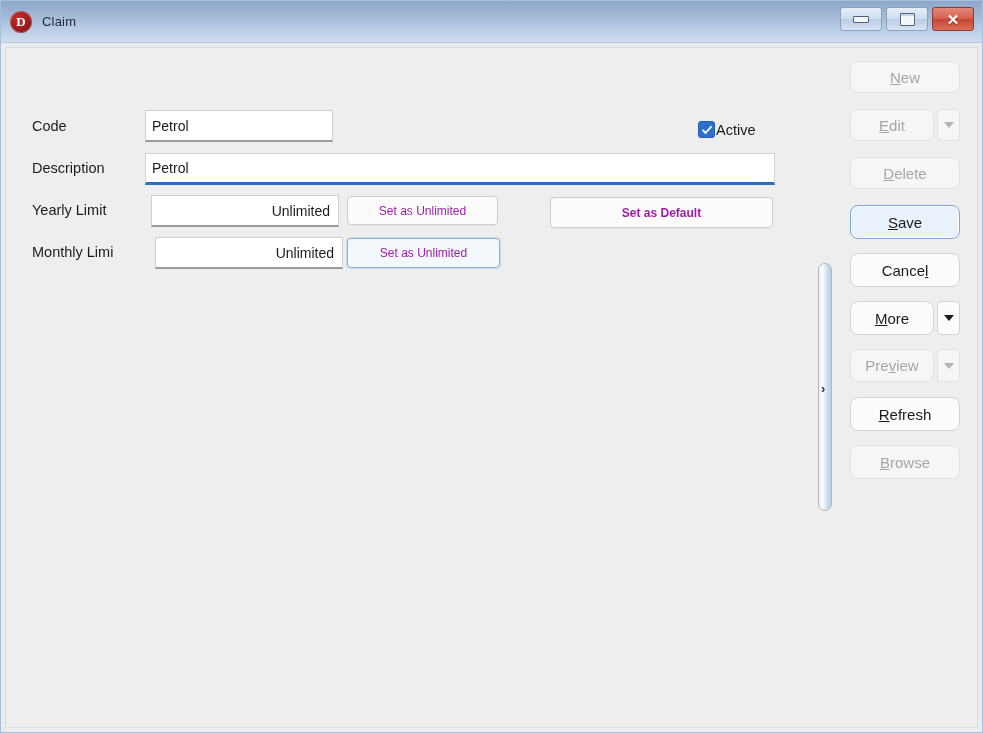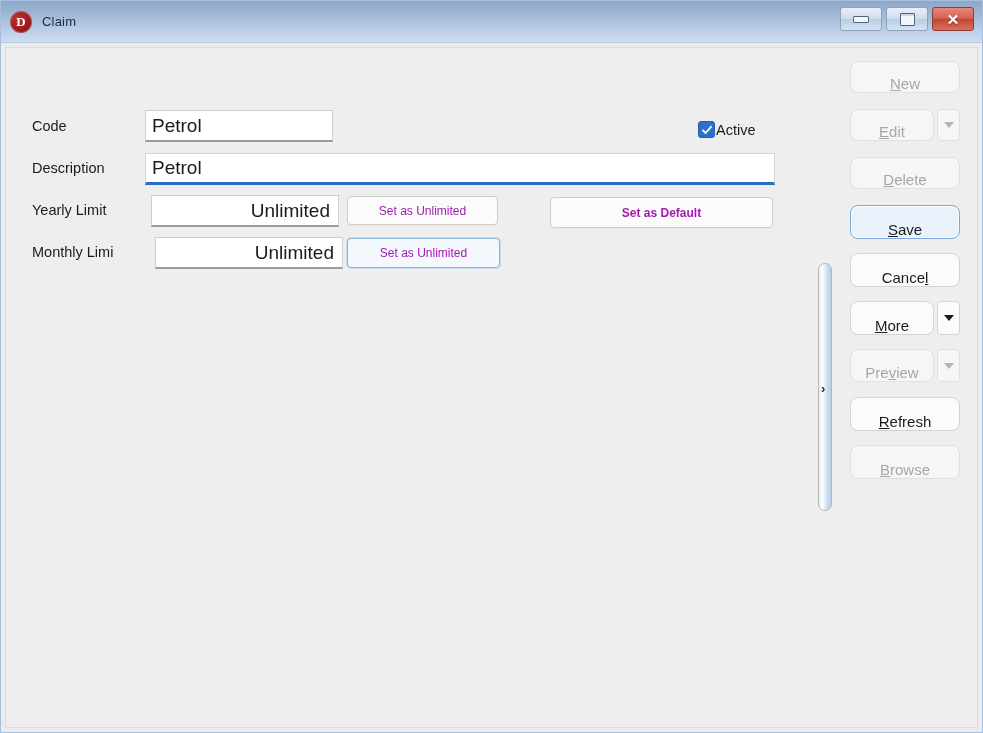--- a/index.html
+++ b/index.html
@@ -125,21 +125,21 @@
     color: #1b1b1b;
     white-space: nowrap;
     overflow: hidden;
   }
   .field {
     position: absolute;
     box-sizing: border-box;
     background: #ffffff;
     border: 1px solid #cfcfcf;
     border-bottom: 2px solid #9b9b9b;
-    font-size: 19px;
+    font-size: 14px;
     color: #1b1b1b;
     padding: 0 6px;
     display: flex;
     align-items: center;
     outline: none;
     font-family: "Liberation Sans", sans-serif;
   }
   .field.focused {
     border: 1px solid #d4d4d4;
     border-bottom: 3px solid #2a6ec4;
@@ -193,21 +193,21 @@
   .cbtn {
     position: absolute;
     box-sizing: border-box;
     background: #fbfbfb;
     border: 1px solid #d3d3d3;
     border-radius: 8px;
     font-size: 15px;
     font-family: "Liberation Sans", sans-serif;
     color: #1b1b1b;
     display: flex;
-    align-items: flex-end;
+    align-items: center;
     justify-content: center;
     cursor: default;
   }
   .cbtn.disabled {
     color: #a6a6a6;
     background: #f6f6f6;
     border-color: #e0e0e0;
   }
   .cbtn.primary {
     background: #e9f1fb;

